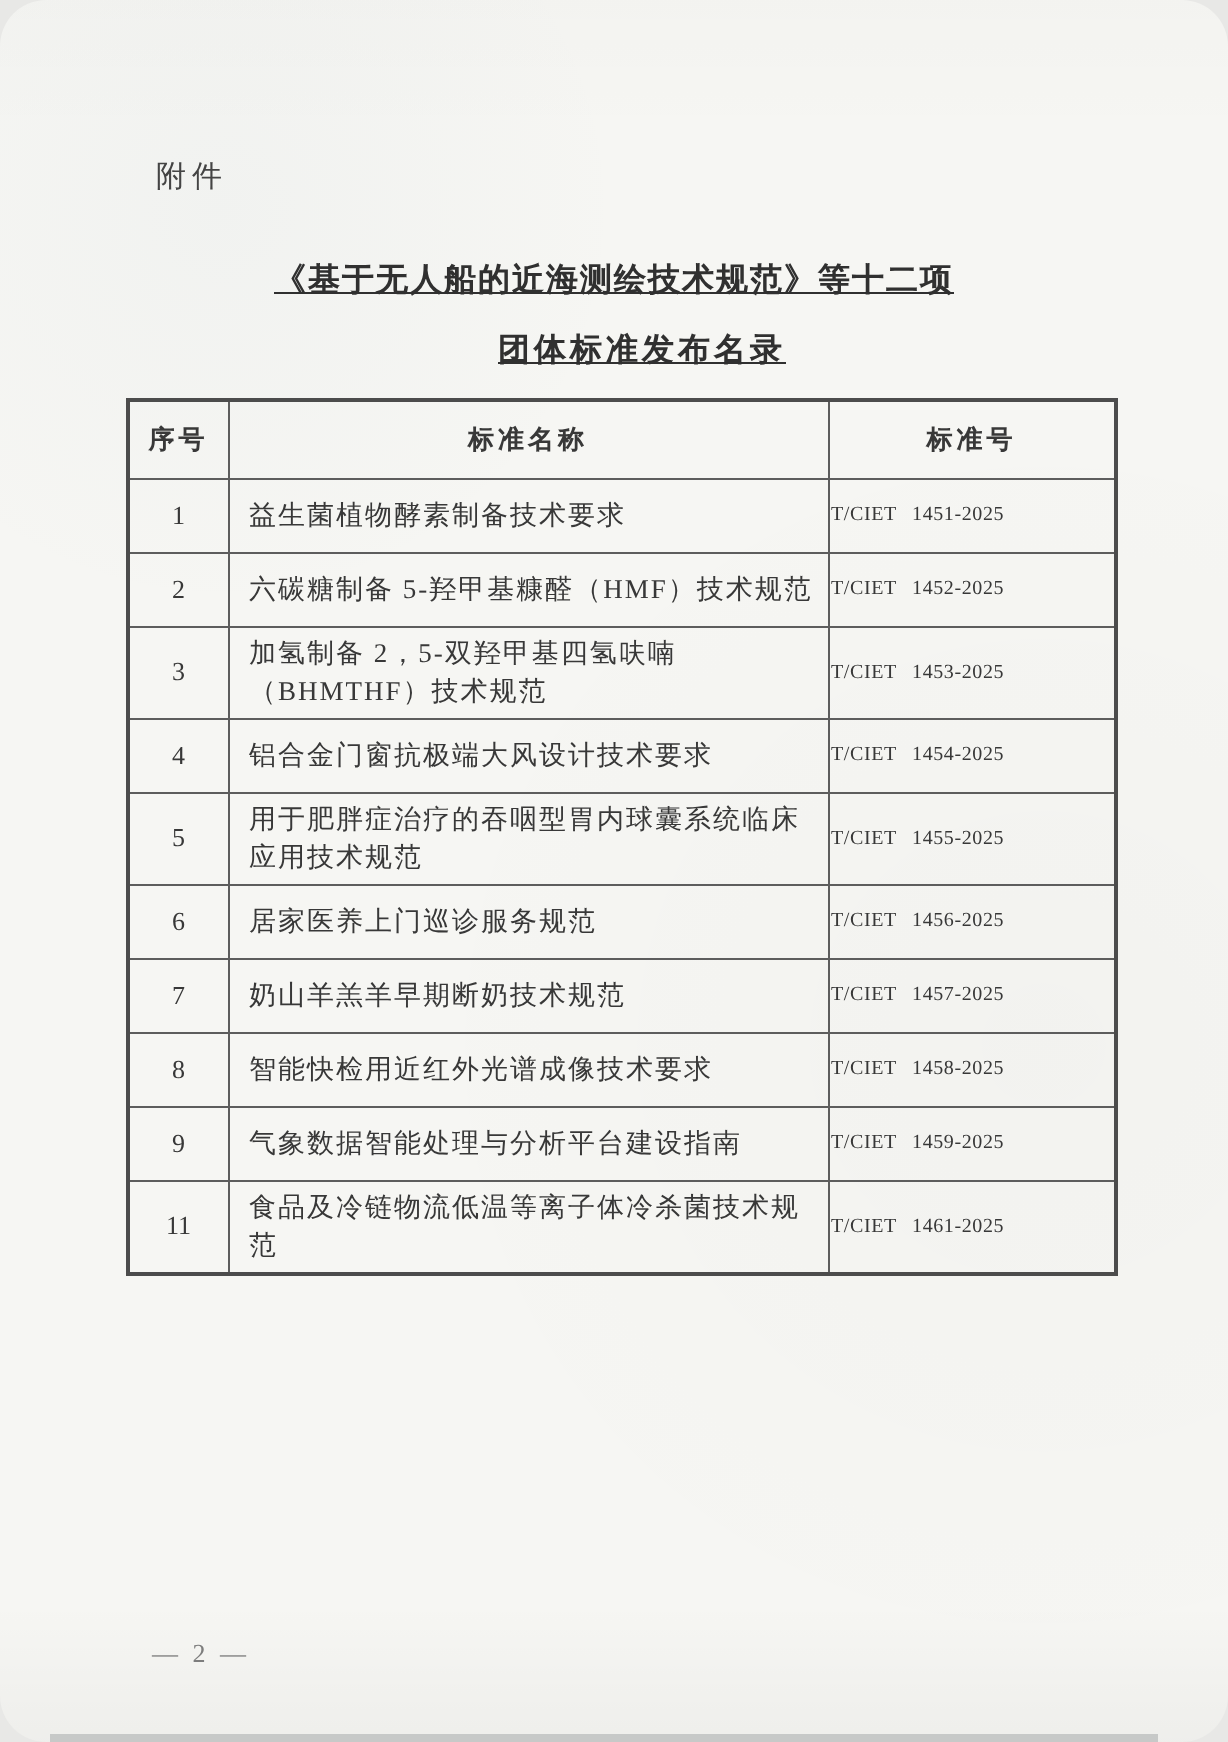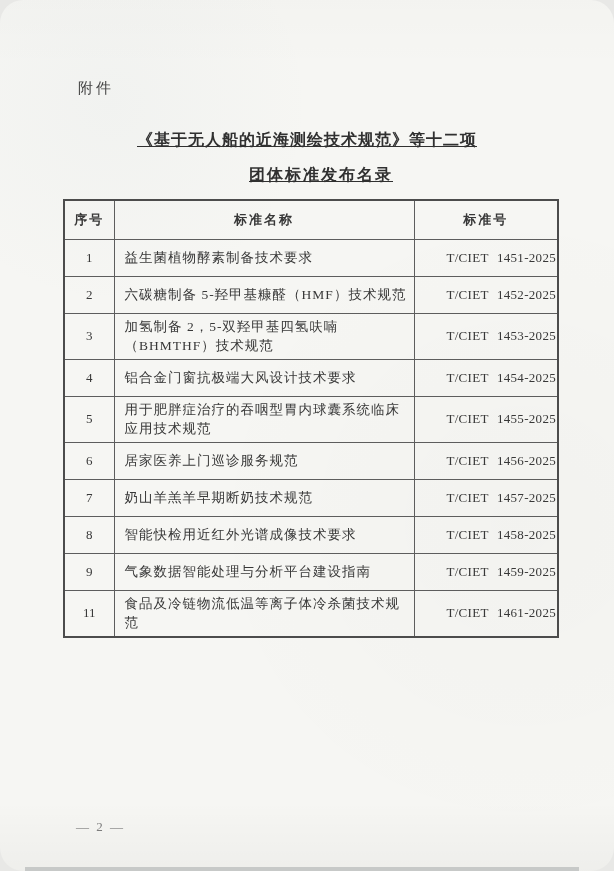--- a/index.html
+++ b/index.html
@@ -78,22 +78,22 @@
     font-size: 13px;
   }
   .doc-table td.name {
     font-size: 13.5px;
     letter-spacing: 1px;
     line-height: 1.45;
     padding: 3px 6px 3px 10px;
     text-align: left;
   }
   .doc-table td.code {
-    text-align: right;
-    font-size: 13px;
+    text-align: left;
+    font-size: 10px;
     letter-spacing: 0.3px;
     word-spacing: 5px;
     white-space: nowrap;
   }
   .page-number {
     position: absolute;
     left: 76px;
     top: 819px;
     font-size: 13px;
     letter-spacing: 2px;

